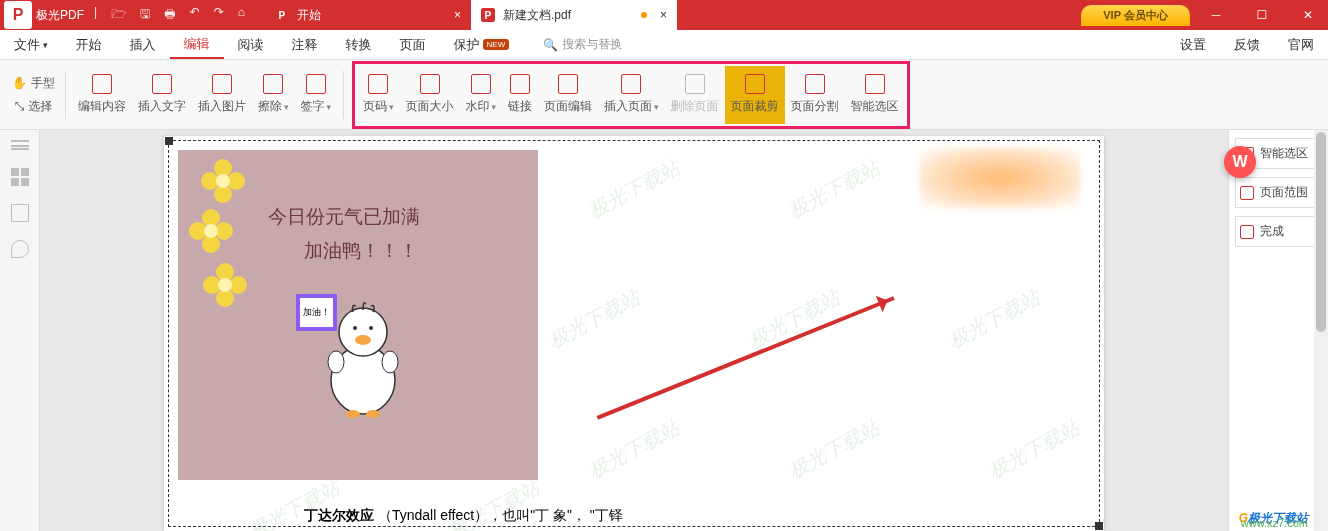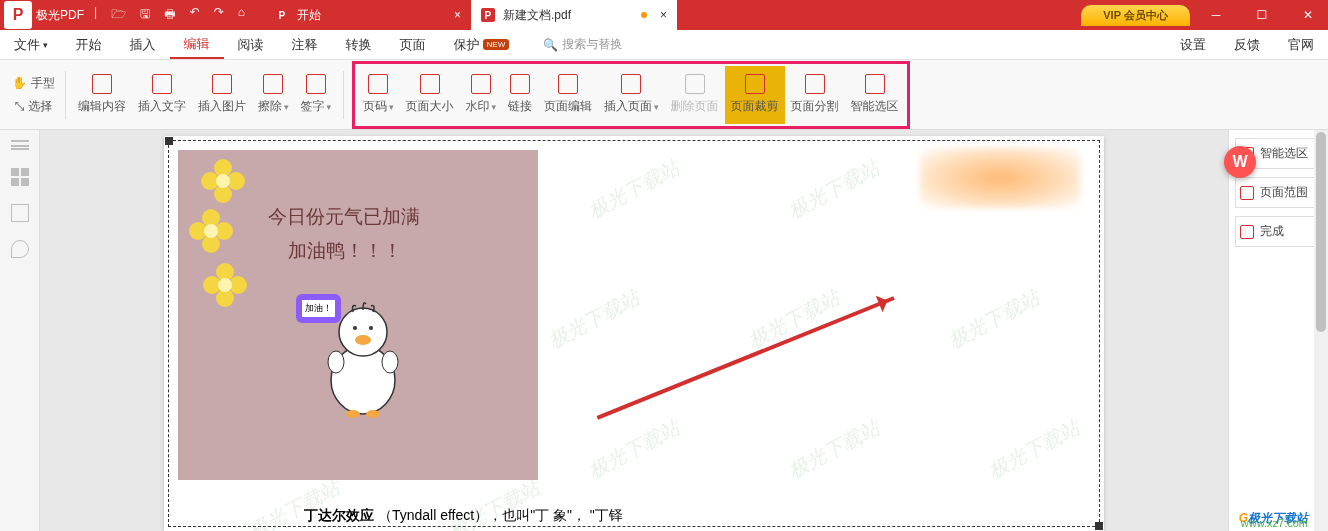--- a/index.html
+++ b/index.html
@@ -268,36 +268,36 @@
               <g fill="#f4d542">
                 <circle cx="25" cy="12" r="9"></circle>
                 <circle cx="12" cy="25" r="9"></circle>
                 <circle cx="38" cy="25" r="9"></circle>
                 <circle cx="25" cy="38" r="9"></circle>
                 <circle cx="25" cy="25" r="7" fill="#fff3b0"></circle>
               </g>
             </svg></div>
         <div class="cn-text">
           <div>今日份元气已加满</div>
-          <div style="margin-left:20px;">加油鸭！！！</div>
+          <div style="margin-left:36px;">加油鸭！！！</div>
         </div>
         <div class="duck">
           <svg viewBox="0 0 90 130">
               <ellipse cx="45" cy="90" rx="32" ry="34" fill="#fff" stroke="#333" stroke-width="1.5"></ellipse>
               <circle cx="45" cy="42" r="24" fill="#fff" stroke="#333" stroke-width="1.5"></circle>
               <ellipse cx="45" cy="50" rx="8" ry="5" fill="#f4a742"></ellipse>
               <circle cx="37" cy="38" r="2" fill="#333"></circle>
               <circle cx="53" cy="38" r="2" fill="#333"></circle>
               <path d="M35 22 Q33 14 38 16 M45 20 Q45 10 48 14 M55 22 Q58 14 53 16" stroke="#333" fill="none" stroke-width="1.5"></path>
               <ellipse cx="18" cy="72" rx="8" ry="11" fill="#fff" stroke="#333"></ellipse>
               <ellipse cx="72" cy="72" rx="8" ry="11" fill="#fff" stroke="#333"></ellipse>
               <ellipse cx="35" cy="124" rx="7" ry="4" fill="#f4a742"></ellipse>
               <ellipse cx="55" cy="124" rx="7" ry="4" fill="#f4a742"></ellipse>
             </svg>
-          <div style="position:absolute; top:4px; left:-22px; font-size:9px; background:#fff; border:6px solid #8b5cf6; border-radius:6px; padding:2px 3px;">加油！</div>
+          <div style="position:absolute; top:4px; left:-22px; font-size:9px; background:#fff; border:4px solid #8b5cf6; border-radius:1px; padding:8px 3px;">加油！</div>
         </div>
       </div>
       <div class="blur-box"></div>
       <div class="arrow-annot"></div>
       <div class="body-text"><b>丁达尔效应</b><span> （Tyndall effect），也叫"丁       象"，     "丁铎</span></div>
     </div>
   </div>
 
   <div class="right-panel">
     <div class="panel-btn">

